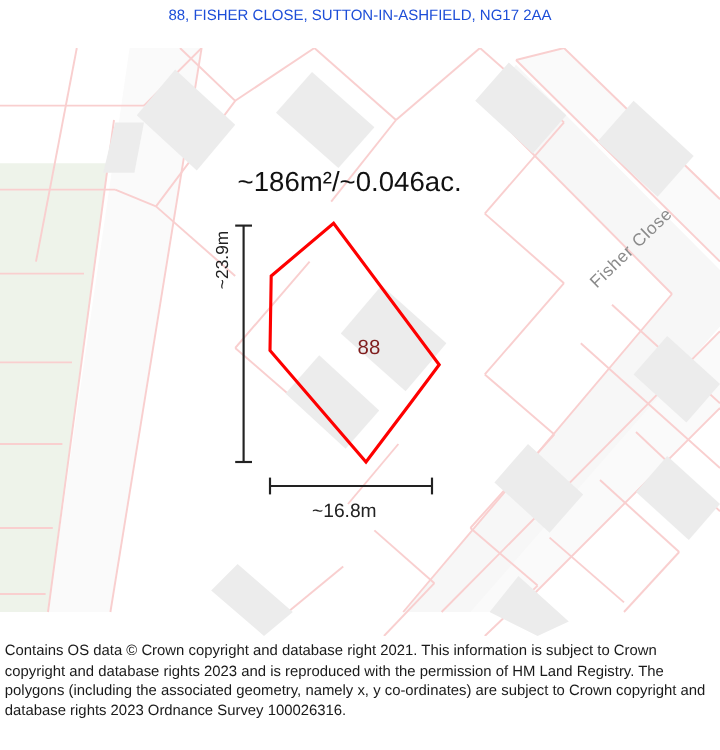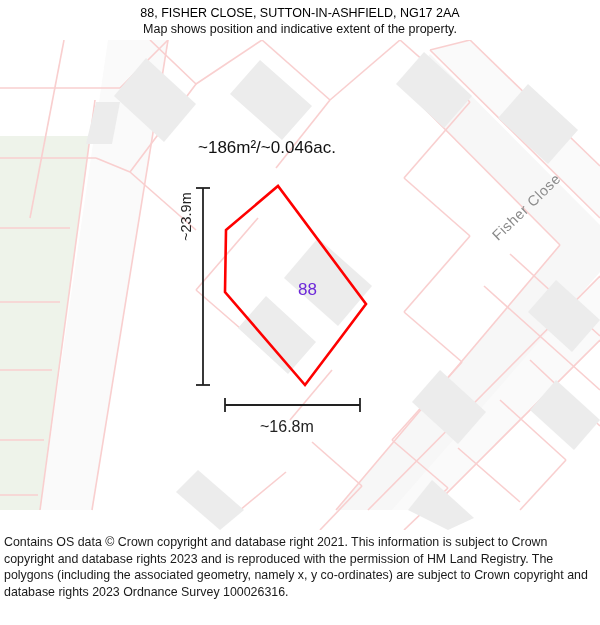--- a/index.html
+++ b/index.html
@@ -22,21 +22,21 @@
   .header {
     position: absolute;
     top: 0;
     left: 0;
     width: 600px;
     text-align: center;
     padding-top: 6px;
   }
   .header .title {
     font-size: 12.5px;
-    color: #000000;
+    color: #1d4ed8;
     line-height: 15px;
     white-space: nowrap;
   }
   .header .subtitle {
     font-size: 12.5px;
     color: #111111;
     line-height: 16px;
     white-space: nowrap;
   }
   .map {
@@ -53,28 +53,28 @@
   }
   .map-label {
     position: absolute;
     font-family: "Liberation Sans", sans-serif;
     color: #222222;
     white-space: nowrap;
   }
   .area-label {
     left: 198px;
     top: 98px;
-    font-size: 17px;
+    font-size: 23px;
     color: #111111;
   }
   .plot-number {
     left: 298px;
     top: 240px;
     font-size: 17px;
-    color: #6d28d9;
+    color: #7f1d1d;
     text-align: right;
   }
   .dim-vertical {
     left: 178px;
     top: 201px;
     font-size: 14.5px;
     transform: rotate(-90deg);
     transform-origin: left top;
   }
   .dim-horizontal {
@@ -103,21 +103,20 @@
     color: #1a1a1a;
   }
 </style>
 </head>
 <body>
 
 <div class="page">
 
   <div class="header">
     <div class="title">88, FISHER CLOSE, SUTTON-IN-ASHFIELD, NG17 2AA</div>
-    <div class="subtitle">Map shows position and indicative extent of the property.</div>
   </div>
 
   <div class="map">
     <svg width="600" height="490" viewBox="0 0 600 490" xmlns="http://www.w3.org/2000/svg">
 
       <g>
         <path d="M0,60 L95,60 L40,470 L0,470 Z" fill="#eef3ea" stroke="none"></path>
         <path d="M0,42 L112,42 L104,96 L0,96 Z" fill="#ffffff" stroke="none"></path>
       </g>
 

